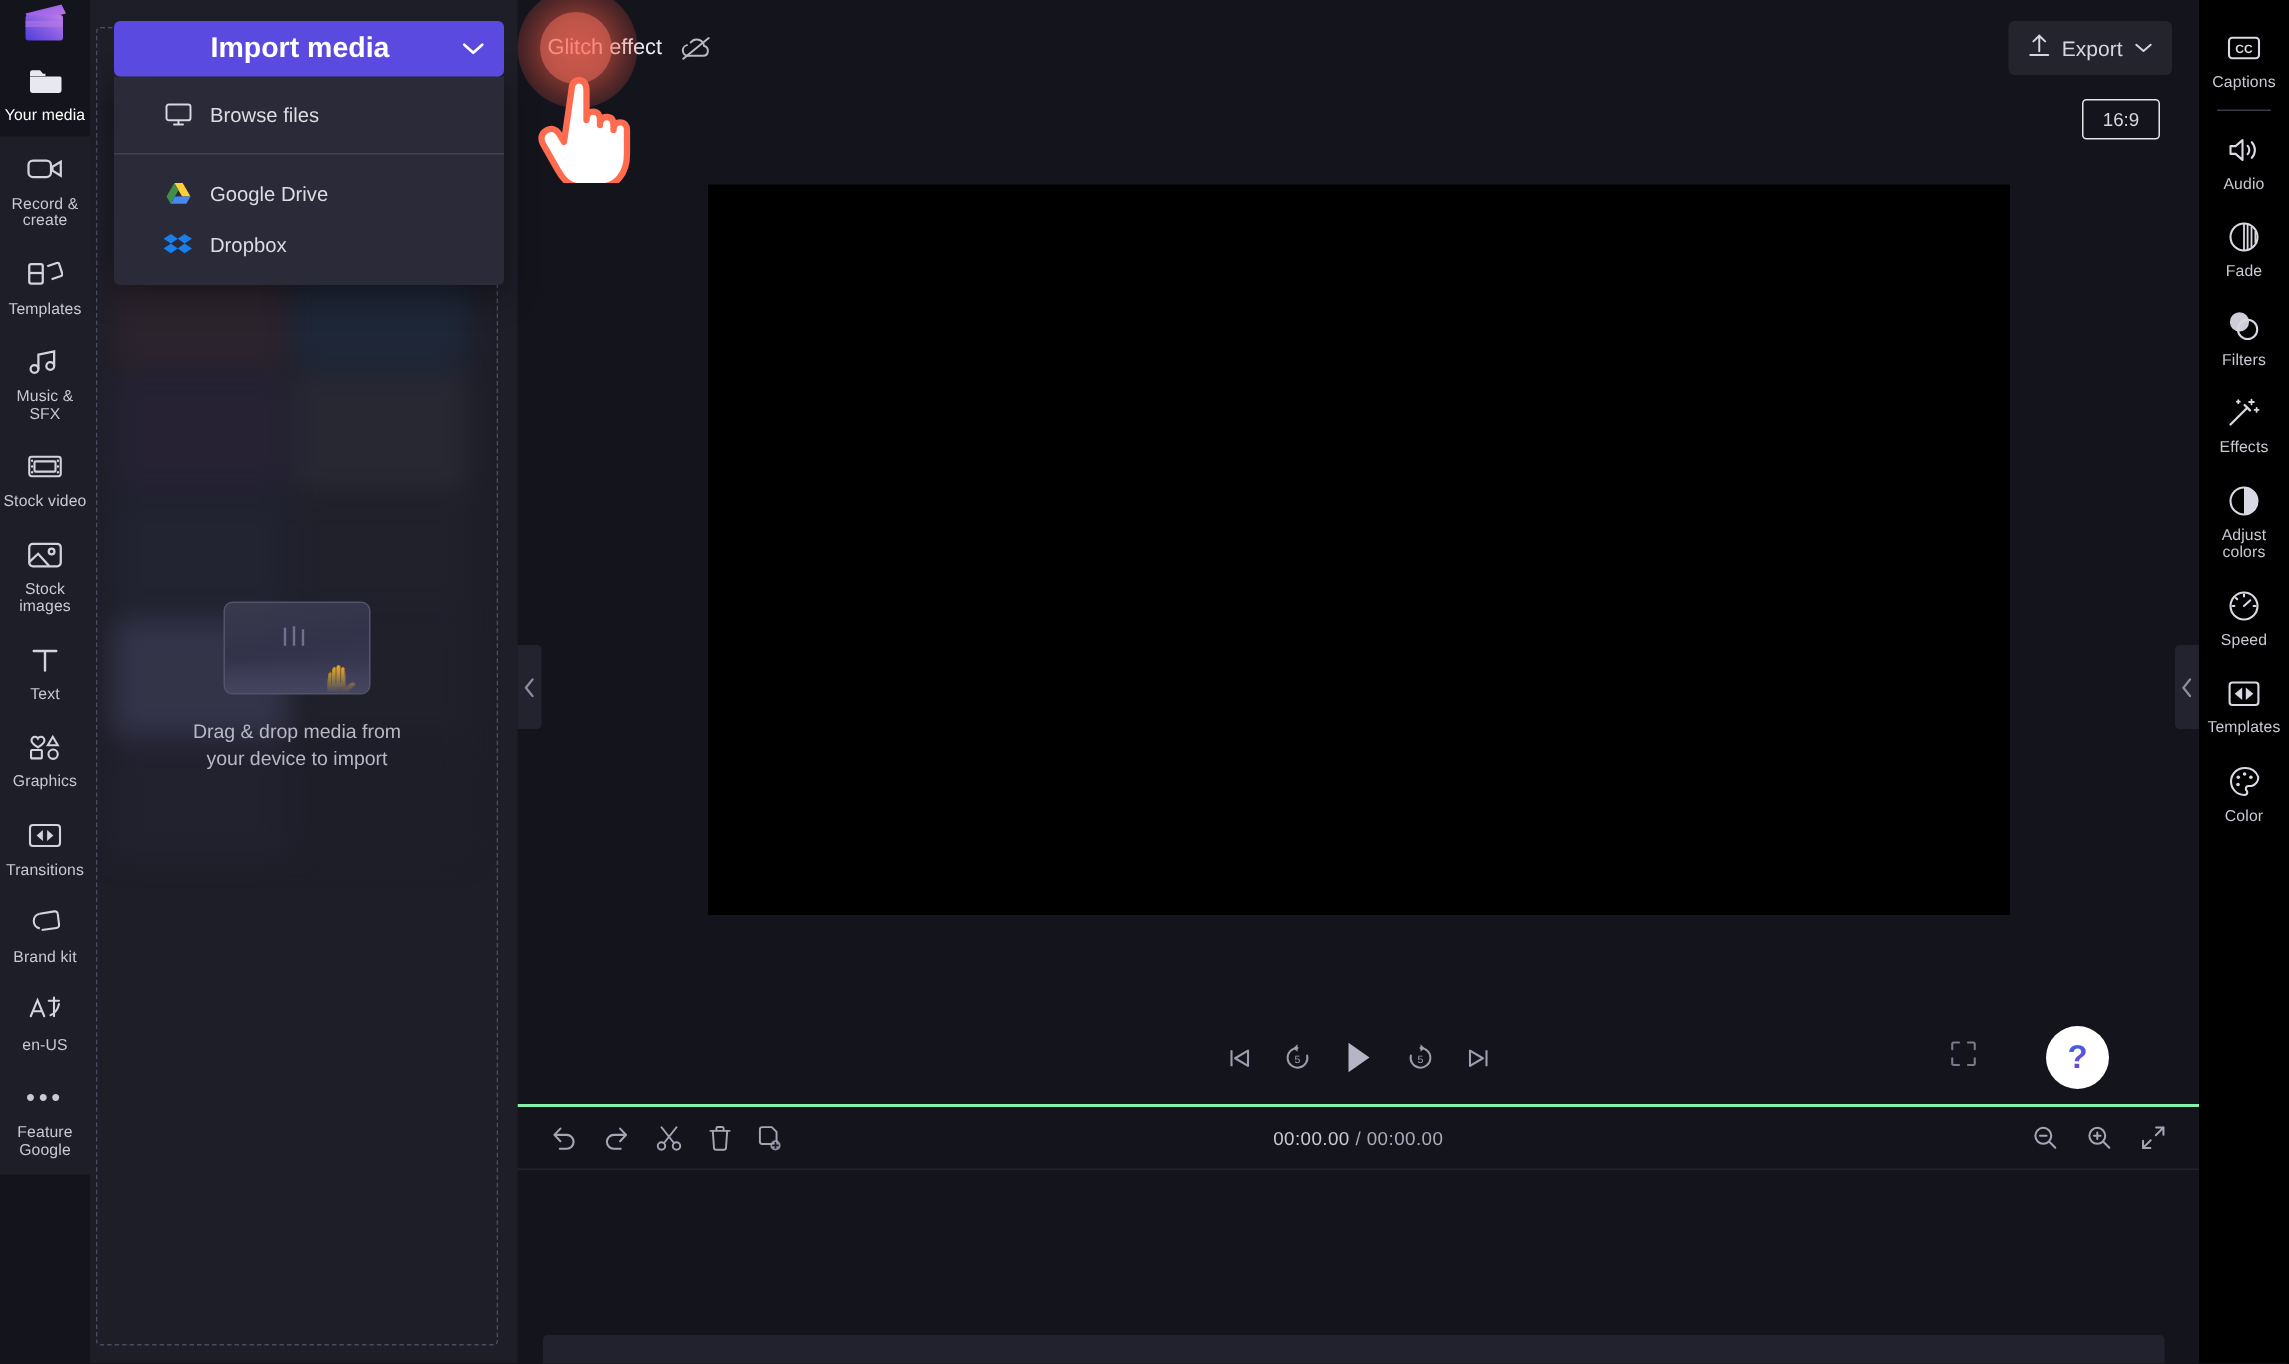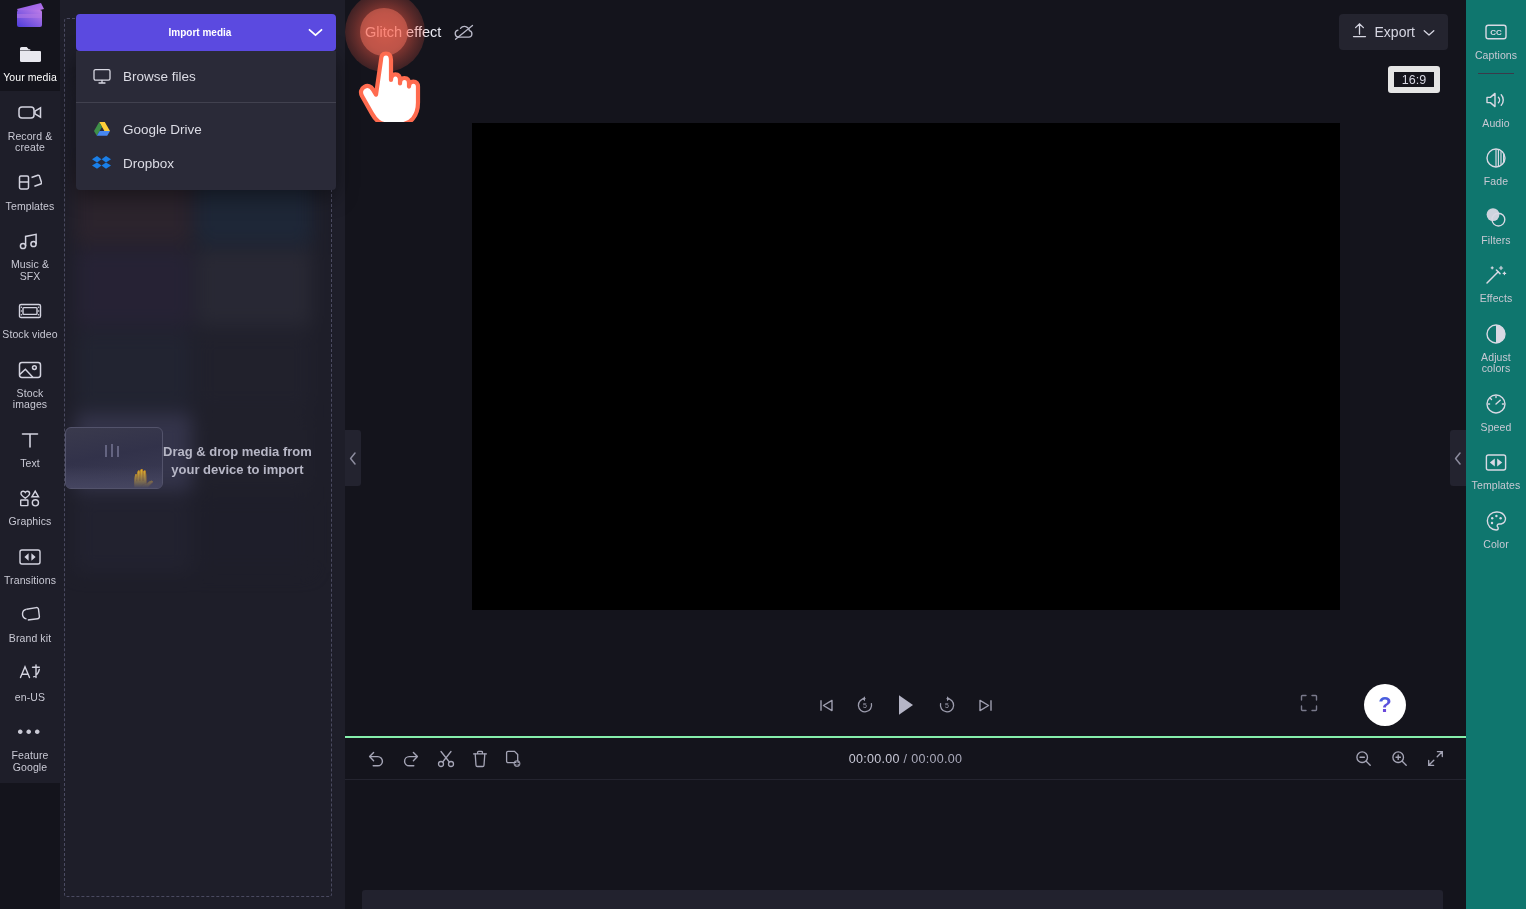--- a/index.html
+++ b/index.html
@@ -85,23 +85,22 @@
     gap: 4px;
     padding: 6px;
     filter: blur(9px);
     opacity: .5;
   }
   .thumb { border-radius: 3px; }
   .dz-center {
     position: absolute;
     left: 0; right: 0; top: 50%;
     transform: translateY(-50%);
-    display: flex; flex-direction: row; align-items: flex-start;
+    display: flex; flex-direction: column; align-items: center;
     pointer-events: none;
-    font-weight: bold;
   }
   .dz-img {
     width: 98px; height: 62px;
     border-radius: 6px;
     border: 1px solid #53536b;
     background: linear-gradient(170deg, #3a3a4d 0%, #32324a 45%, #3c3c55 100%);
     position: relative;
     overflow: hidden;
   }
   .dz-img:after {
@@ -130,21 +129,21 @@
     left: 16px; top: 14px;
     width: 260px; height: 37px;
     background: #5b4ae0;
     border-radius: 4px;
     display: flex; align-items: center;
     cursor: pointer;
     z-index: 41;
   }
   .import-label {
     flex: 1; text-align: center;
-    font-size: 10px; font-weight: bold;
+    font-size: 19px; font-weight: bold;
     color: #ffffff;
     padding-left: 30px;
   }
   .import-caret {
     width: 42px; height: 37px;
     display: flex; align-items: center; justify-content: center;
     color: #ffffff;
   }
   .dropdown {
     position: absolute;
@@ -153,21 +152,21 @@
     background: #2a2a38;
     border-radius: 0 0 4px 4px;
     padding: 8px 0 10px;
     z-index: 40;
     box-shadow: 0 6px 22px rgba(0,0,0,.45);
   }
   .dd-item {
     height: 34px;
     display: flex; align-items: center;
     gap: 12px;
-    padding: 0 16px;
+    padding: 0 33px;
     cursor: pointer;
   }
   .dd-ico {
     width: 19px; height: 19px;
     display: flex; align-items: center; justify-content: center;
     color: #d8d8e2;
     flex: 0 0 19px;
   }
   .dd-text { font-size: 13.5px; color: #dcdce5; }
   .dd-sep {
@@ -240,21 +239,21 @@
   .preview-area {
     flex: 1 1 auto;
     position: relative;
     display: flex; align-items: center; justify-content: center;
     min-height: 0;
   }
   .ratio-badge {
     position: absolute;
     right: 26px; top: 2px;
     width: 52px; height: 27px;
-    border: 6px solid #e5e5e5;
+    border: 1px solid #e5e5e5;
     border-radius: 3px;
     display: flex; align-items: center; justify-content: center;
     font-size: 12.5px; color: #d6d6e2;
     cursor: pointer;
   }
   .canvas {
     width: 868px; height: 487px;
     background: #000000;
     margin-top: -6px;
   }
@@ -326,21 +325,21 @@
     left: 17px; right: 23px;
     top: 110px; height: 54px;
     background: #22222e;
     border-radius: 3px;
   }
 
   
   .right-rail {
     width: 60px; height: 909px;
     flex: 0 0 60px;
-    background: #0f766e;
+    background: #000000;
     display: flex; flex-direction: column;
     align-items: center;
     padding-top: 10px;
   }
   .rr-sep {
     width: 36px; height: 1px;
     background: #3a3a4a;
     margin: 4px 0 4px;
   }
 

